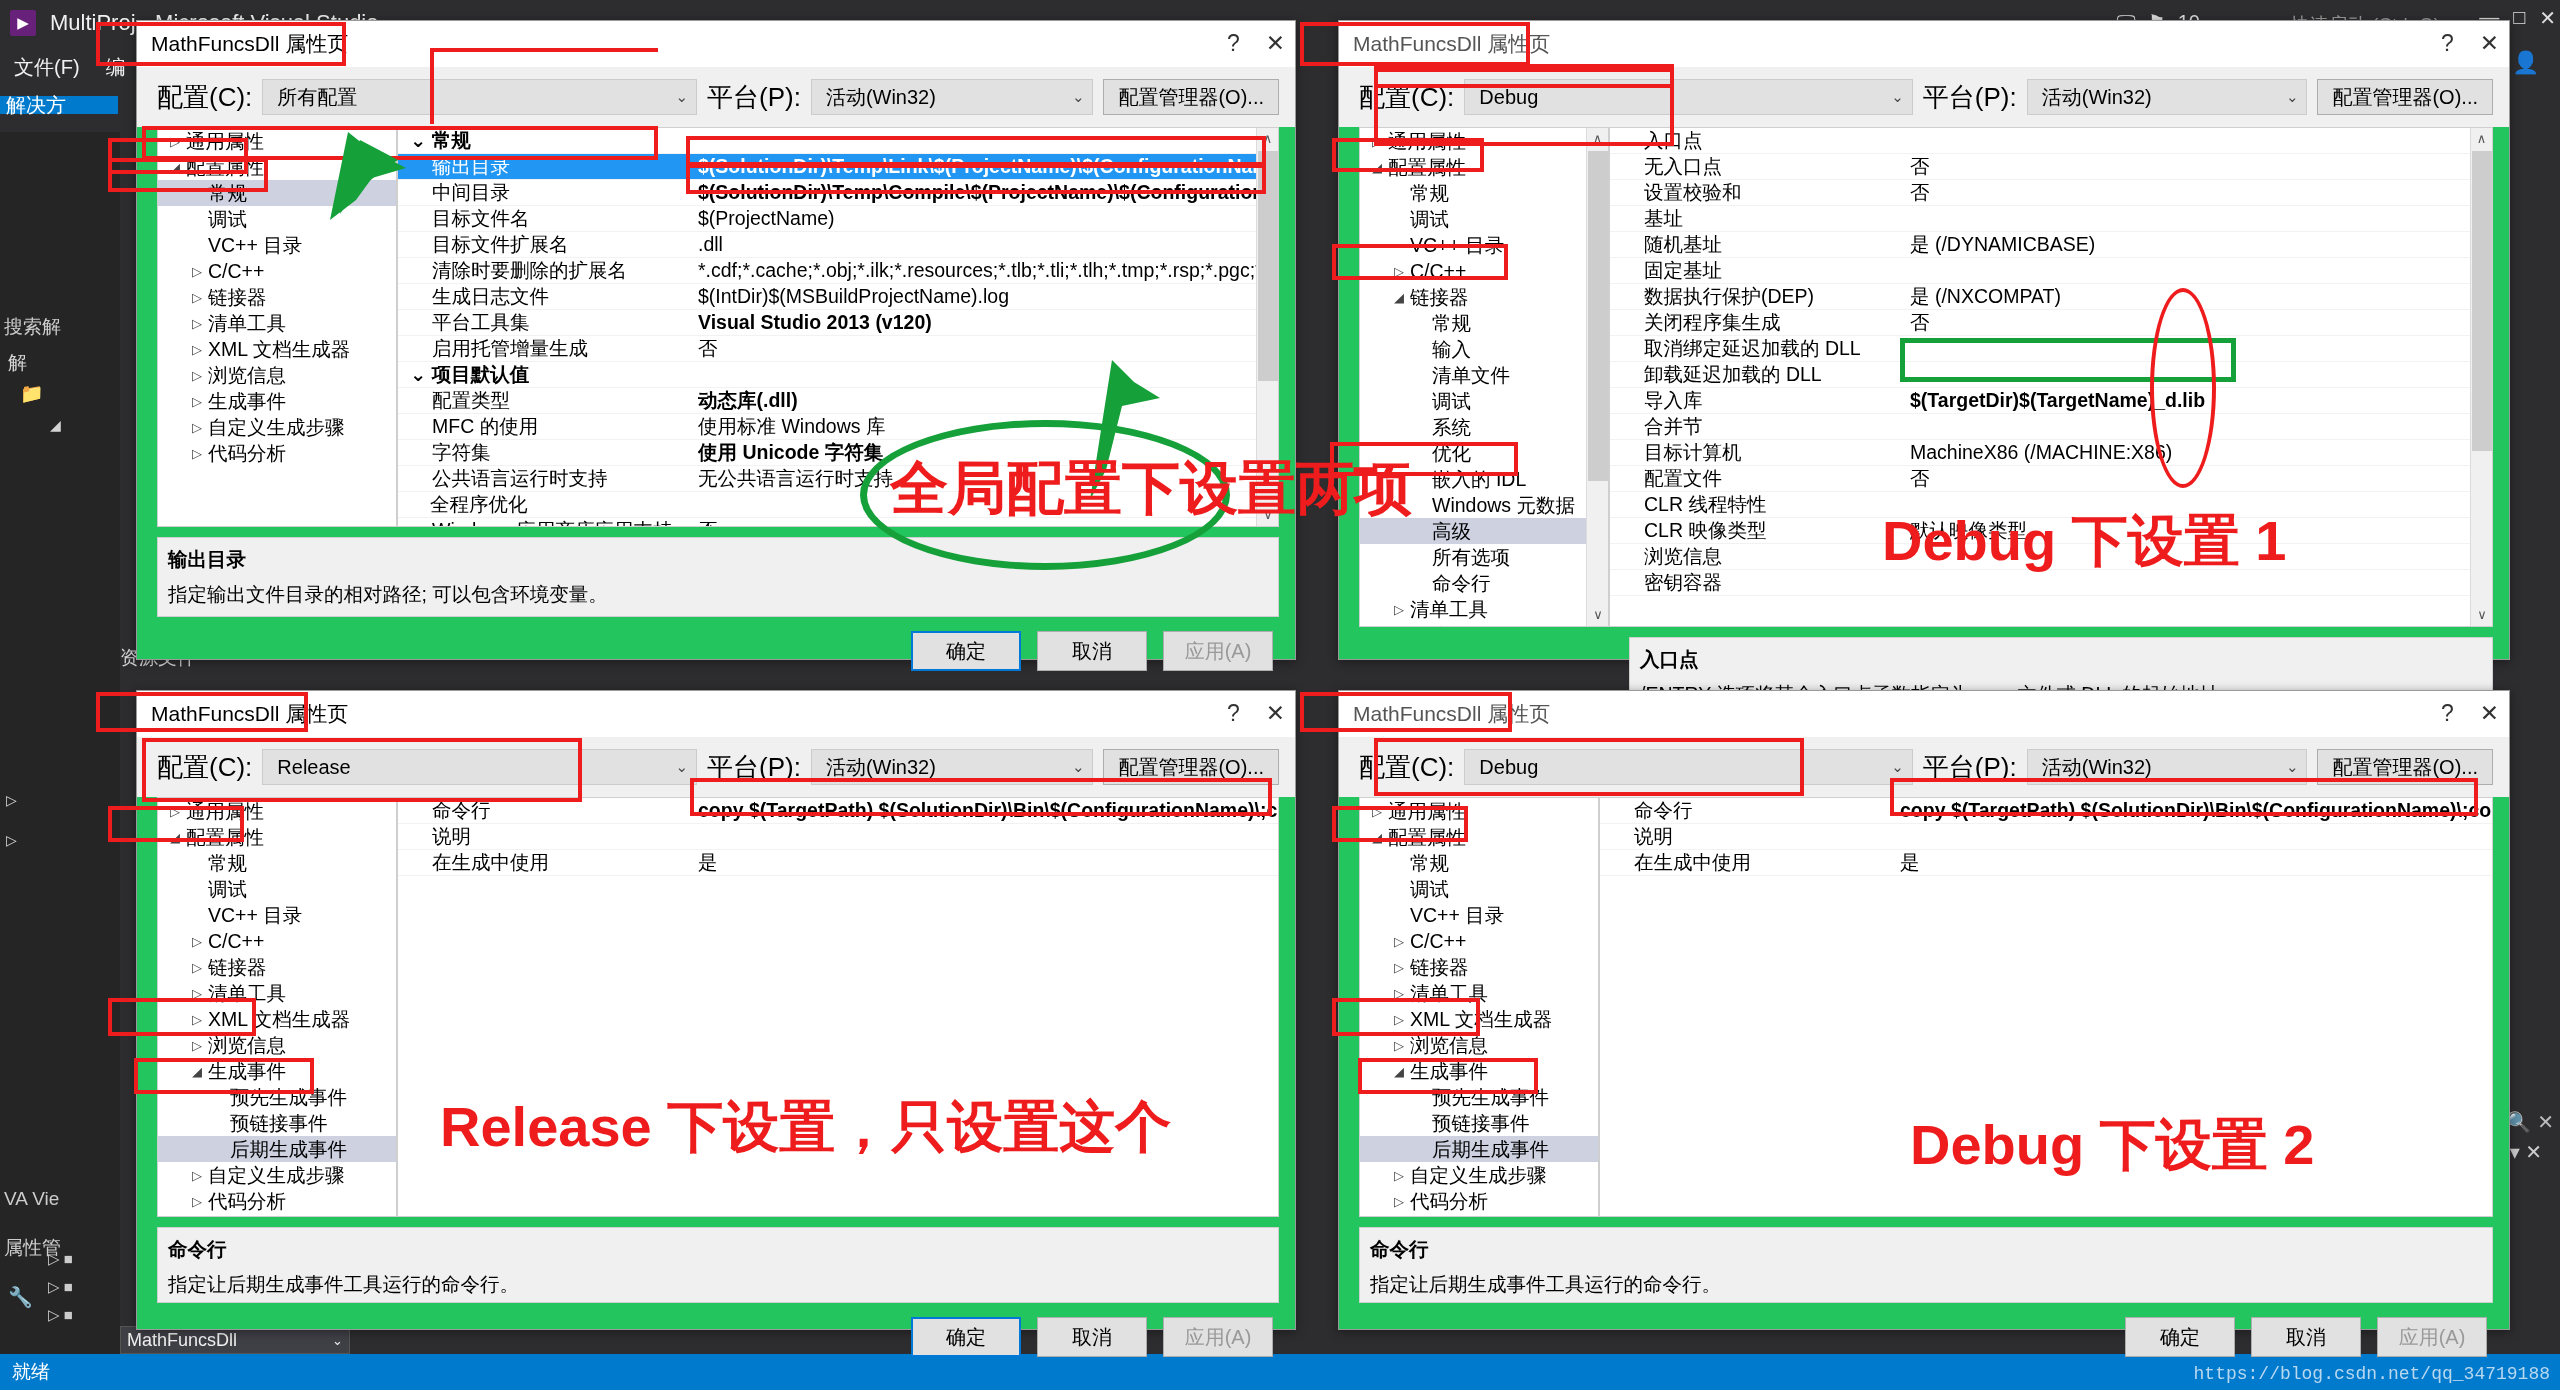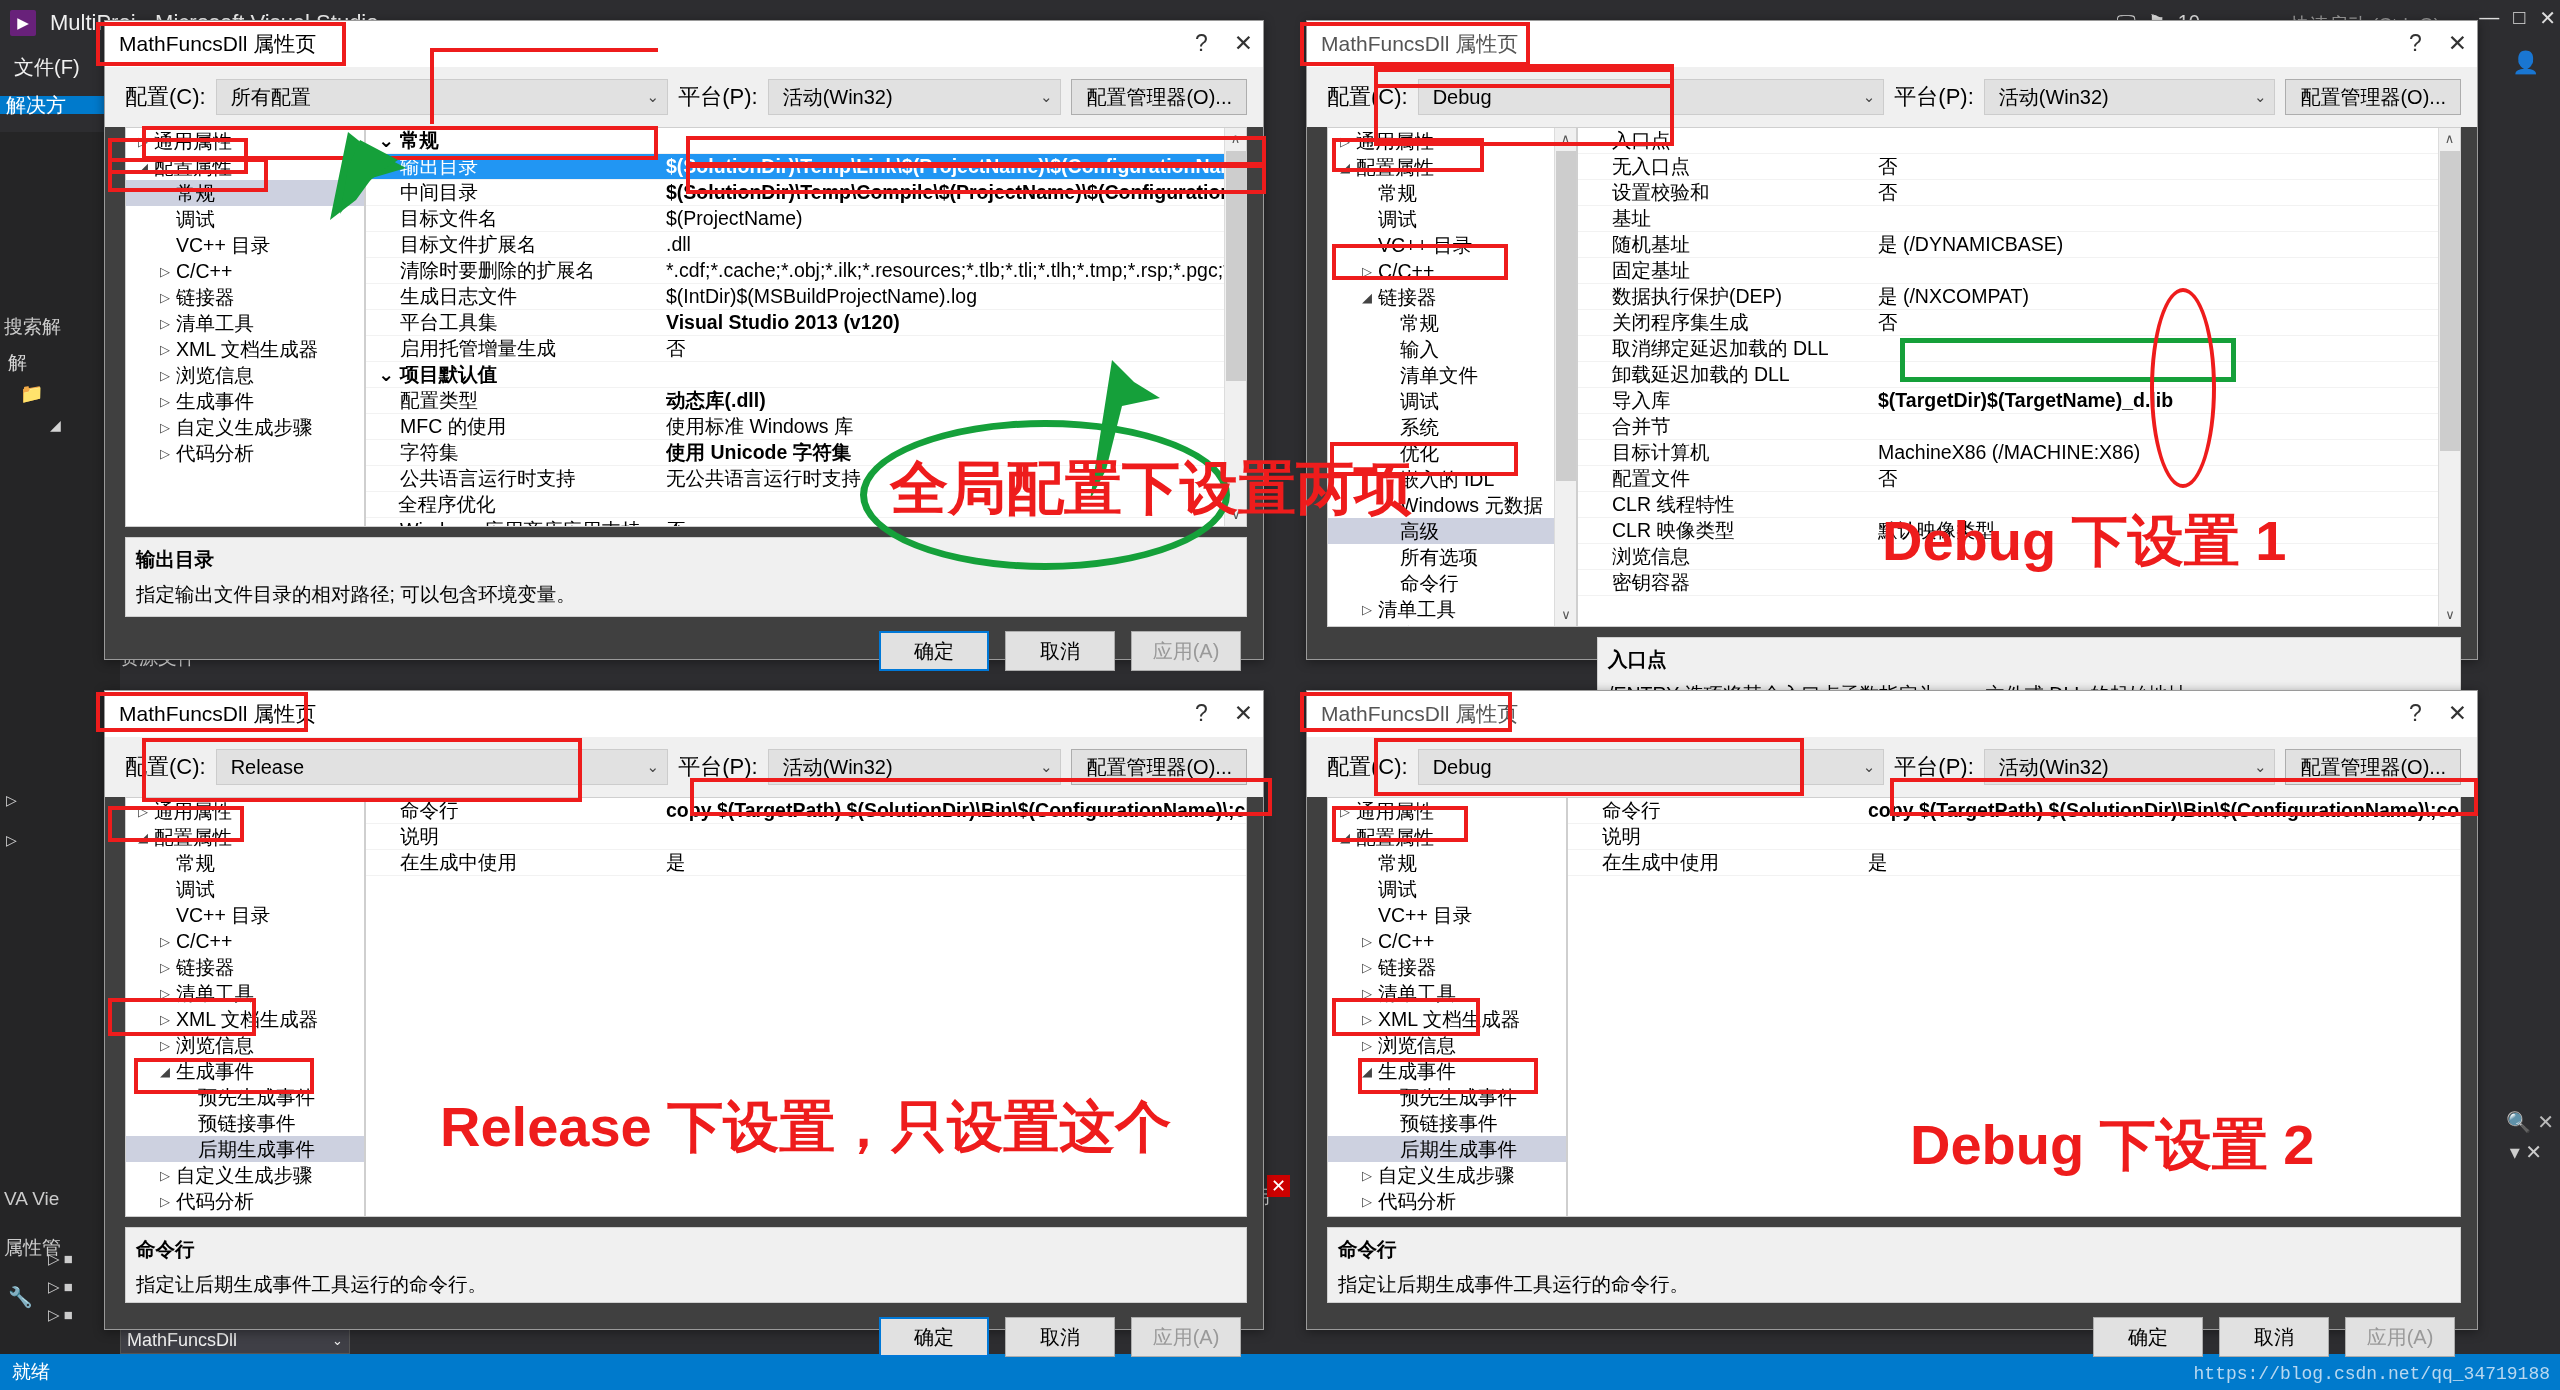--- a/index.html
+++ b/index.html
@@ -63,36 +63,36 @@
   .ide-right-dock {
     position:absolute; right:0; top:1110px; width:60px; height:80px;
     color:#bbb; font-size:20px; text-align:right; padding-right:6px;
   }
   .ide-topright-win {
     position:absolute; right:4px; top:6px; display:flex; gap:14px; color:#ddd; font-size:20px;
   }
 
   
   .dlg {
-    position:absolute; background:#404040; border:1px solid #9a9a9a;
+    position:absolute; background:#22c55e; border:1px solid #9a9a9a;
     box-shadow:0 2px 10px rgba(0,0,0,.4);
-    font-size:20px; color:#000;
+    font-size:20px; color:#000;margin-left:32px;
   }
   .dlg-title {
     height:46px; display:flex; align-items:center;
     padding:0 10px 0 14px; background:#fff; border-bottom:1px solid #fff;
   }
   .dlg-title .t { flex:1; font-size:21px; color:#555; }
   .dlg-title .t.dark { color:#000; }
   .dlg-title .wbtns { display:flex; gap:26px; color:#333; font-size:23px; }
   .dlg-cfgbar {
     display:flex; align-items:center; gap:10px; padding:12px 16px 12px 20px;
     background:#f0f0f0;
   }
-  .lbl { white-space:nowrap; font-size:22px; }
+  .lbl { white-space:nowrap; font-size:26px; }
   .combo {
     background:#e1e1e1; border:1px solid #cccccc; height:36px;
     display:flex; align-items:center; padding:0 8px 0 14px;
     font-size:20px; color:#000; justify-content:space-between;
   }
   .combo .caret { font-size:15px; color:#444; }
   .btn {
     background:#e1e1e1; border:1px solid #adadad; height:36px;
     display:flex;align-items:center;justify-content:center;
     padding:0 14px; font-size:20px; white-space:nowrap;

